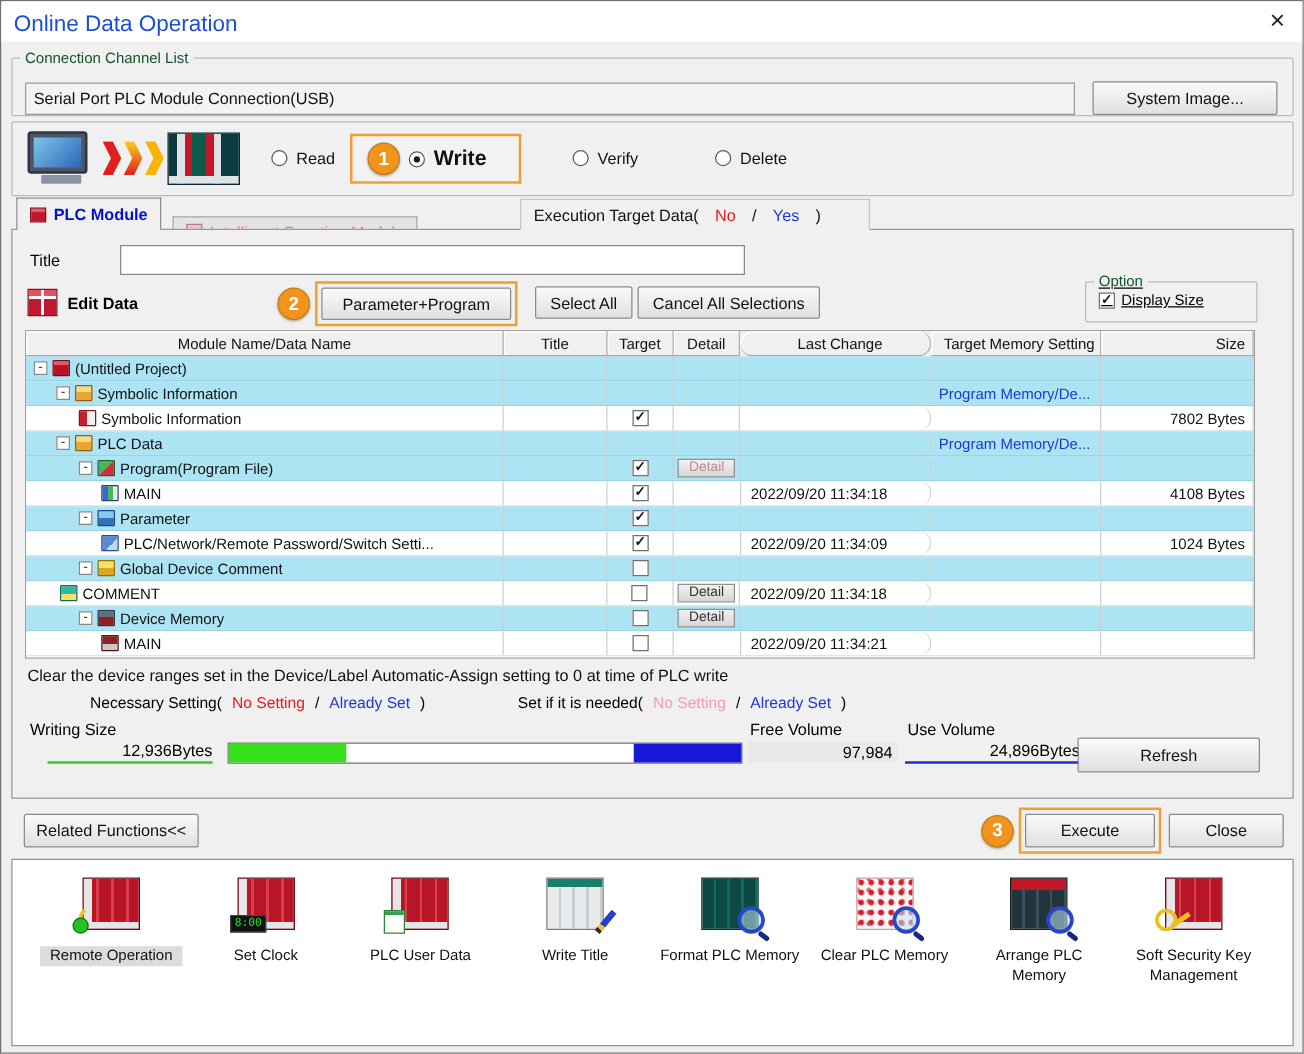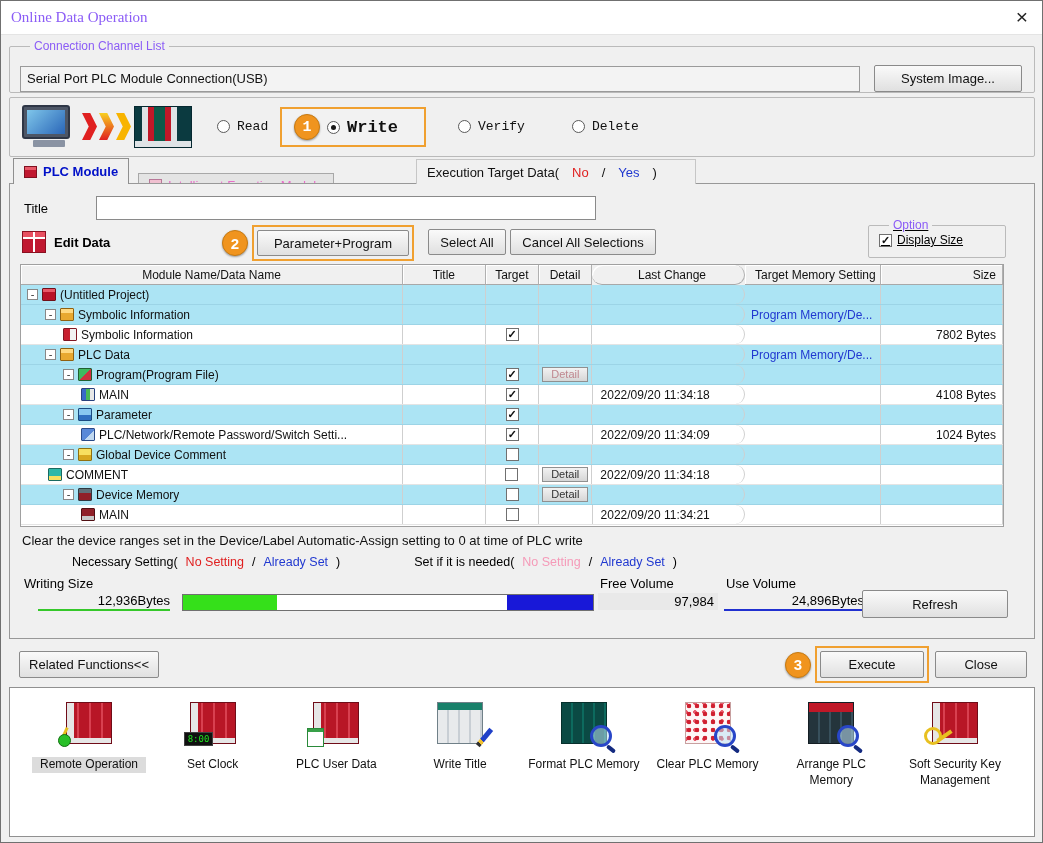--- a/index.html
+++ b/index.html
@@ -2,41 +2,41 @@
 <html><head>
 <meta charset="utf-8">
 <style>
   *{margin:0;padding:0;box-sizing:border-box;}
   html,body{background:#9aa0a6;}
   body{font-family:"Liberation Sans",sans-serif;}
   #window{position:relative;width:1043px;height:843px;background:#f0f0f0;border:1px solid #707070;overflow:hidden;}
 
   
   .titlebar{position:absolute;left:0;top:0;width:100%;height:34px;background:#ffffff;border-bottom:1px solid #e4e4e4;}
-  .title{position:absolute;left:10px;top:8px;font-size:15px;color:#8b5cf6;font-family:Liberation Serif, serif;}
+  .title{position:absolute;left:10px;top:8px;font-size:18px;color:#1d4ed8;}
   .close{position:absolute;right:14px;top:4px;font-size:21px;color:#222;cursor:pointer;}
 
   
   .group{position:absolute;border:1px solid #bababa;border-radius:2px;}
-  .group legend{font-size:12px;color:#8b5cf6;padding:0 4px;margin-left:20px;}
+  .group legend{font-size:12px;color:#14532d;padding:0 4px;margin-left:6px;}
   .btn{background:linear-gradient(#fafafa,#e0e0e0);border:1px solid #8a8a8a;border-radius:2px;font-size:13px;color:#111;font-family:inherit;cursor:pointer;}
   .red{color:#e02020;}
   .blue{color:#2038d0;}
   .pink{color:#f59ab8;}
   .badge{width:26px;height:26px;border-radius:50%;background:#f0941e;border:1px solid #c87a10;color:#fff;font-size:15px;font-weight:bold;display:flex;align-items:center;justify-content:center;box-shadow:0 1px 2px rgba(0,0,0,.35);}
   .orange-wrap{position:absolute;border:2px solid #f0a030;padding:3px;display:flex;}
   .orange-wrap .badge{position:absolute;left:-32px;top:50%;transform:translateY(-50%);}
 
   
   .conn{left:8px;top:38px;width:1026px;height:54px;}
   .channel-box{position:absolute;left:10px;top:13px;width:840px;height:26px;border:1px solid #9a9a9a;background:#f3f3f3;font-size:13px;line-height:24px;padding-left:6px;color:#111;overflow:hidden;white-space:nowrap;}
   .sysimg{position:absolute;right:12px;top:12px;width:148px;height:27px;}
 
   
-  .opbox{left:8px;top:96px;width:1026px;height:60px;font-family:Liberation Mono, monospace;}
+  .opbox{left:8px;top:96px;width:1026px;height:60px;}
   .pcgfx{position:absolute;left:12px;top:7px;width:54px;height:46px;}
   .monitor{width:48px;height:34px;background:#4d5666;border:2px solid #2e3646;border-radius:3px;padding:3px;}
   .screen{width:100%;height:100%;background:linear-gradient(135deg,#7fc6ea,#2a66b8);}
   .mbase{width:32px;height:7px;background:#8a93a3;margin:1px auto 0;border-radius:1px;}
   .chevrons{position:absolute;left:72px;top:15px;display:flex;gap:2px;}
   .chev{width:15px;height:27px;clip-path:polygon(0 0,55% 0,100% 50%,55% 100%,0 100%,45% 50%);}
   .c1{background:#e02020;}
   .c2{background:linear-gradient(#f8d020,#e02020);}
   .c3{background:#f8b400;}
   .rack{position:absolute;left:124px;top:8px;width:58px;height:42px;border:1px solid #062830;background:linear-gradient(0deg,#dfe3e6 0 6px,transparent 6px),linear-gradient(90deg,#0b3a40 0 7px,#dfe3e6 7px 13px,#c01828 13px 19px,#0c5a4a 19px 30px,#c01828 30px 36px,#dfe3e6 36px 42px,#0b3a40 42px 100%);}

